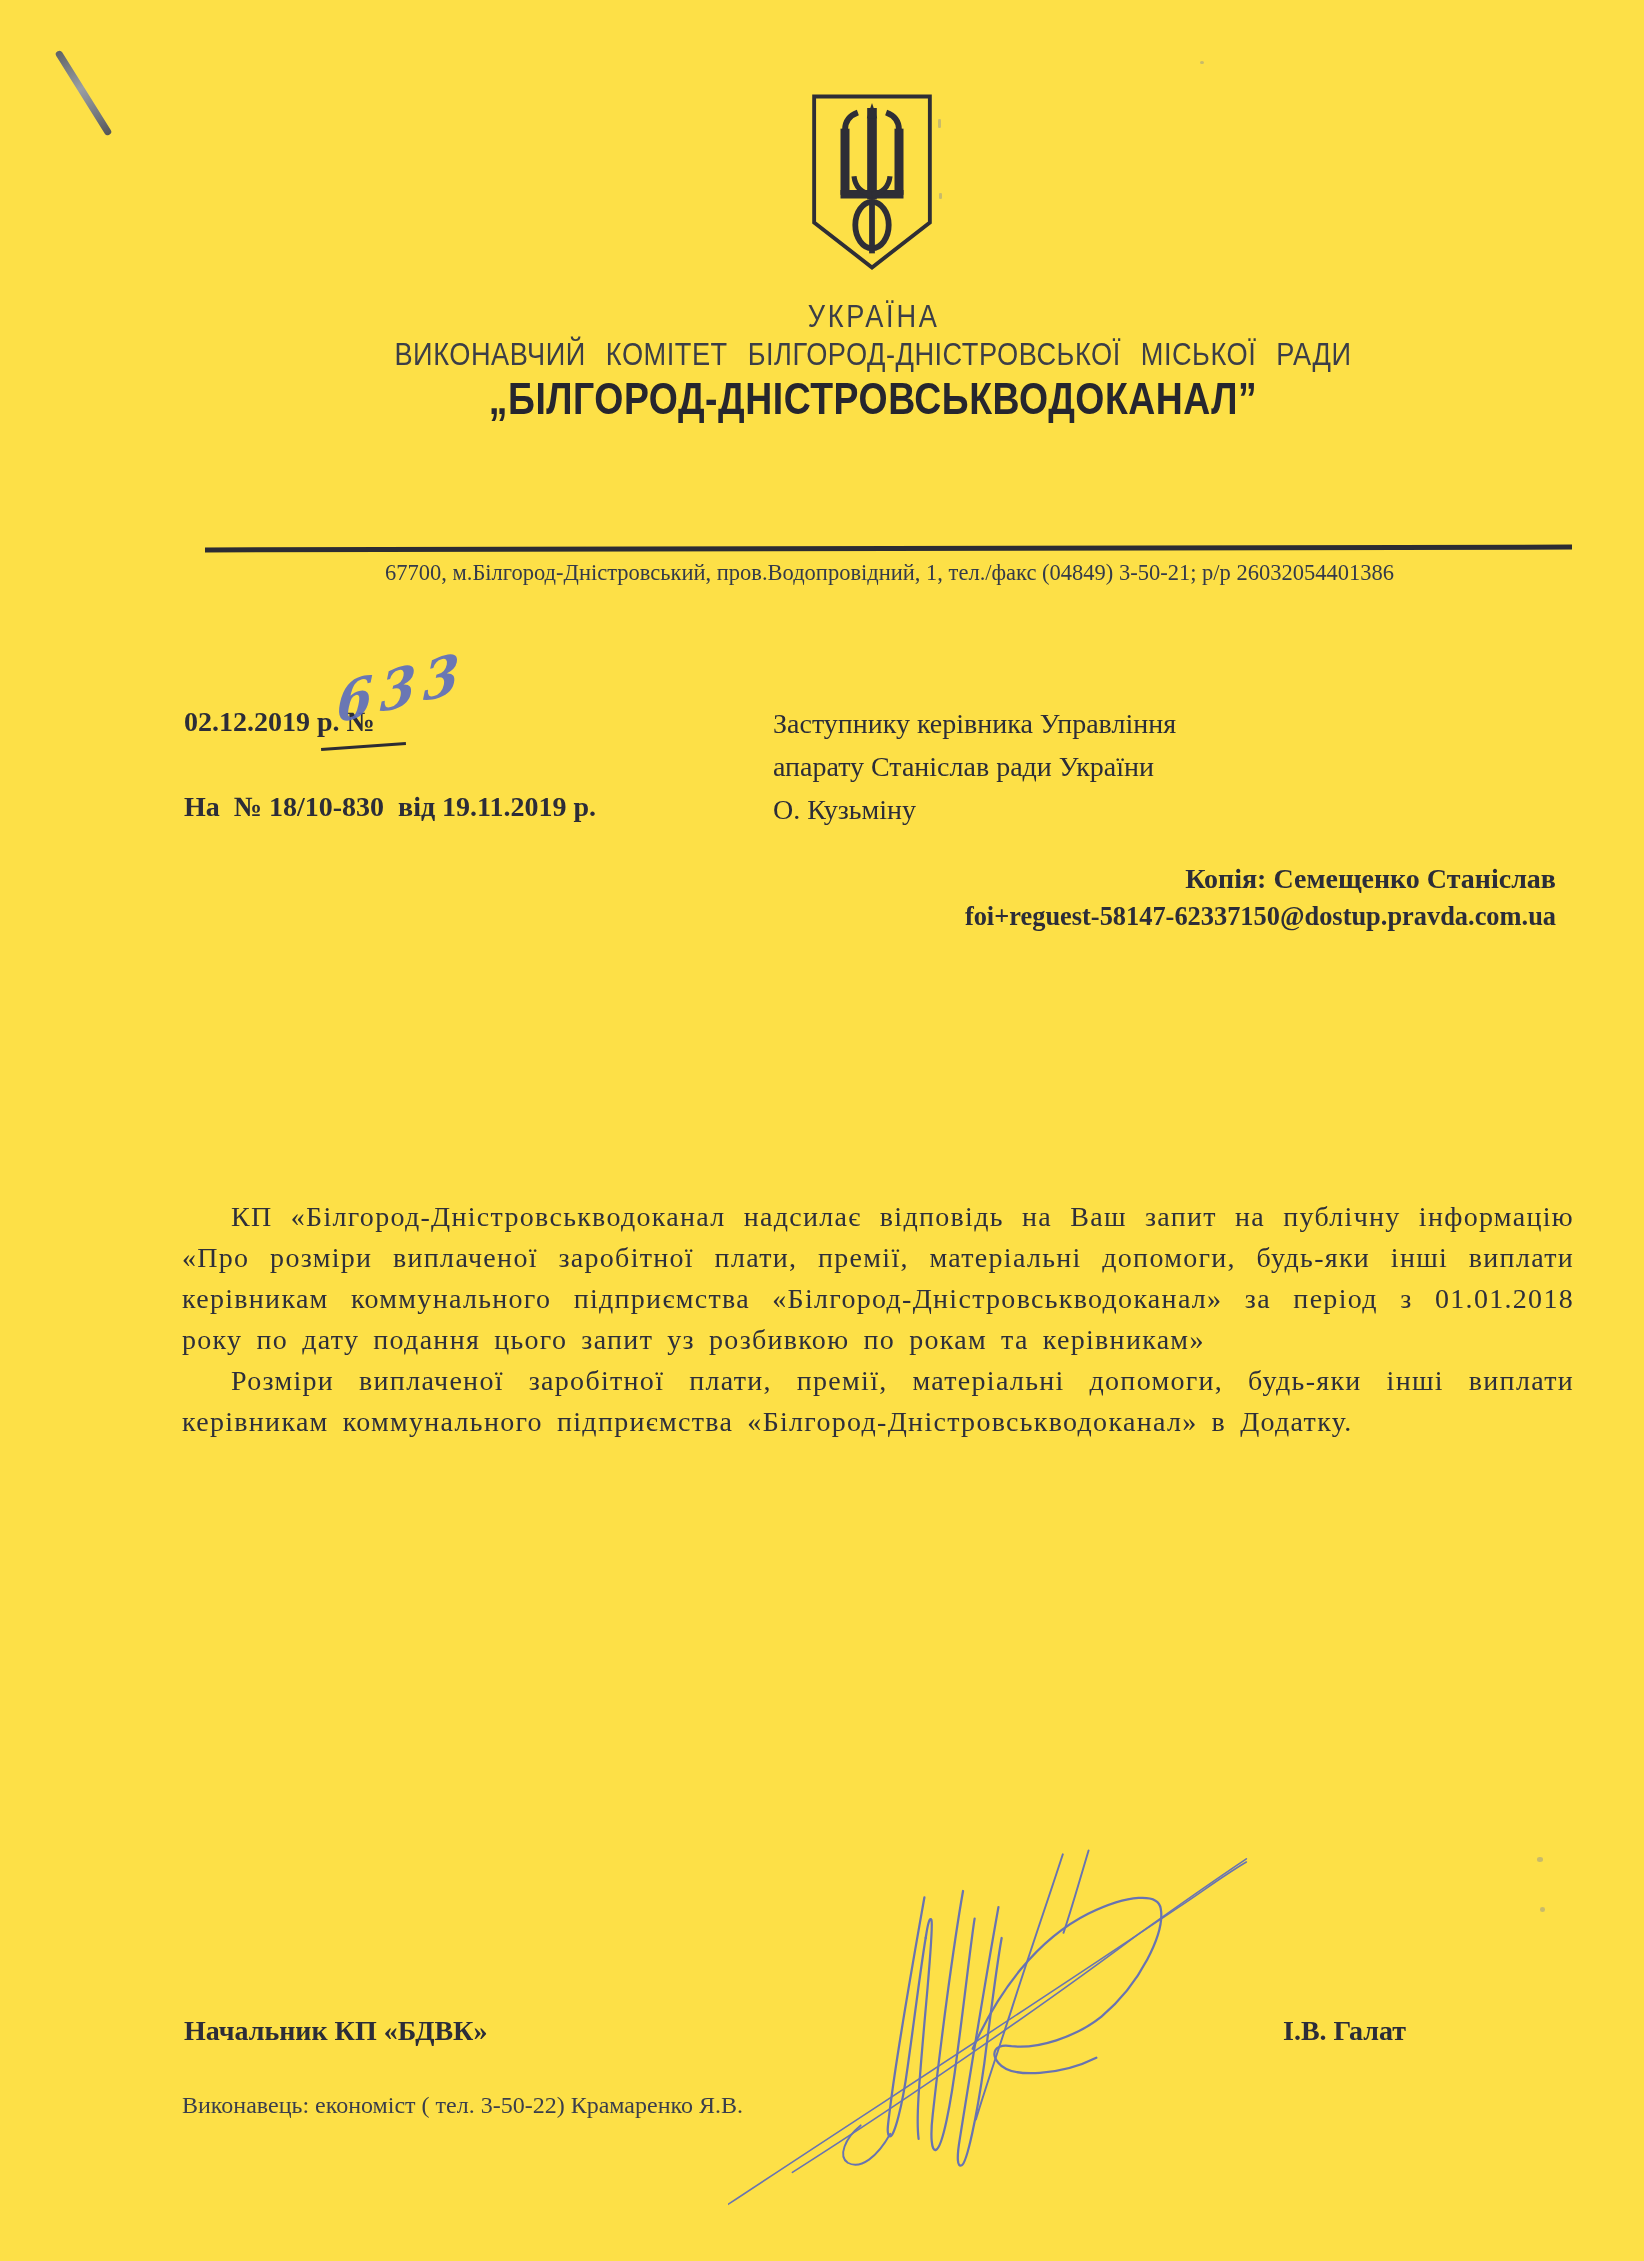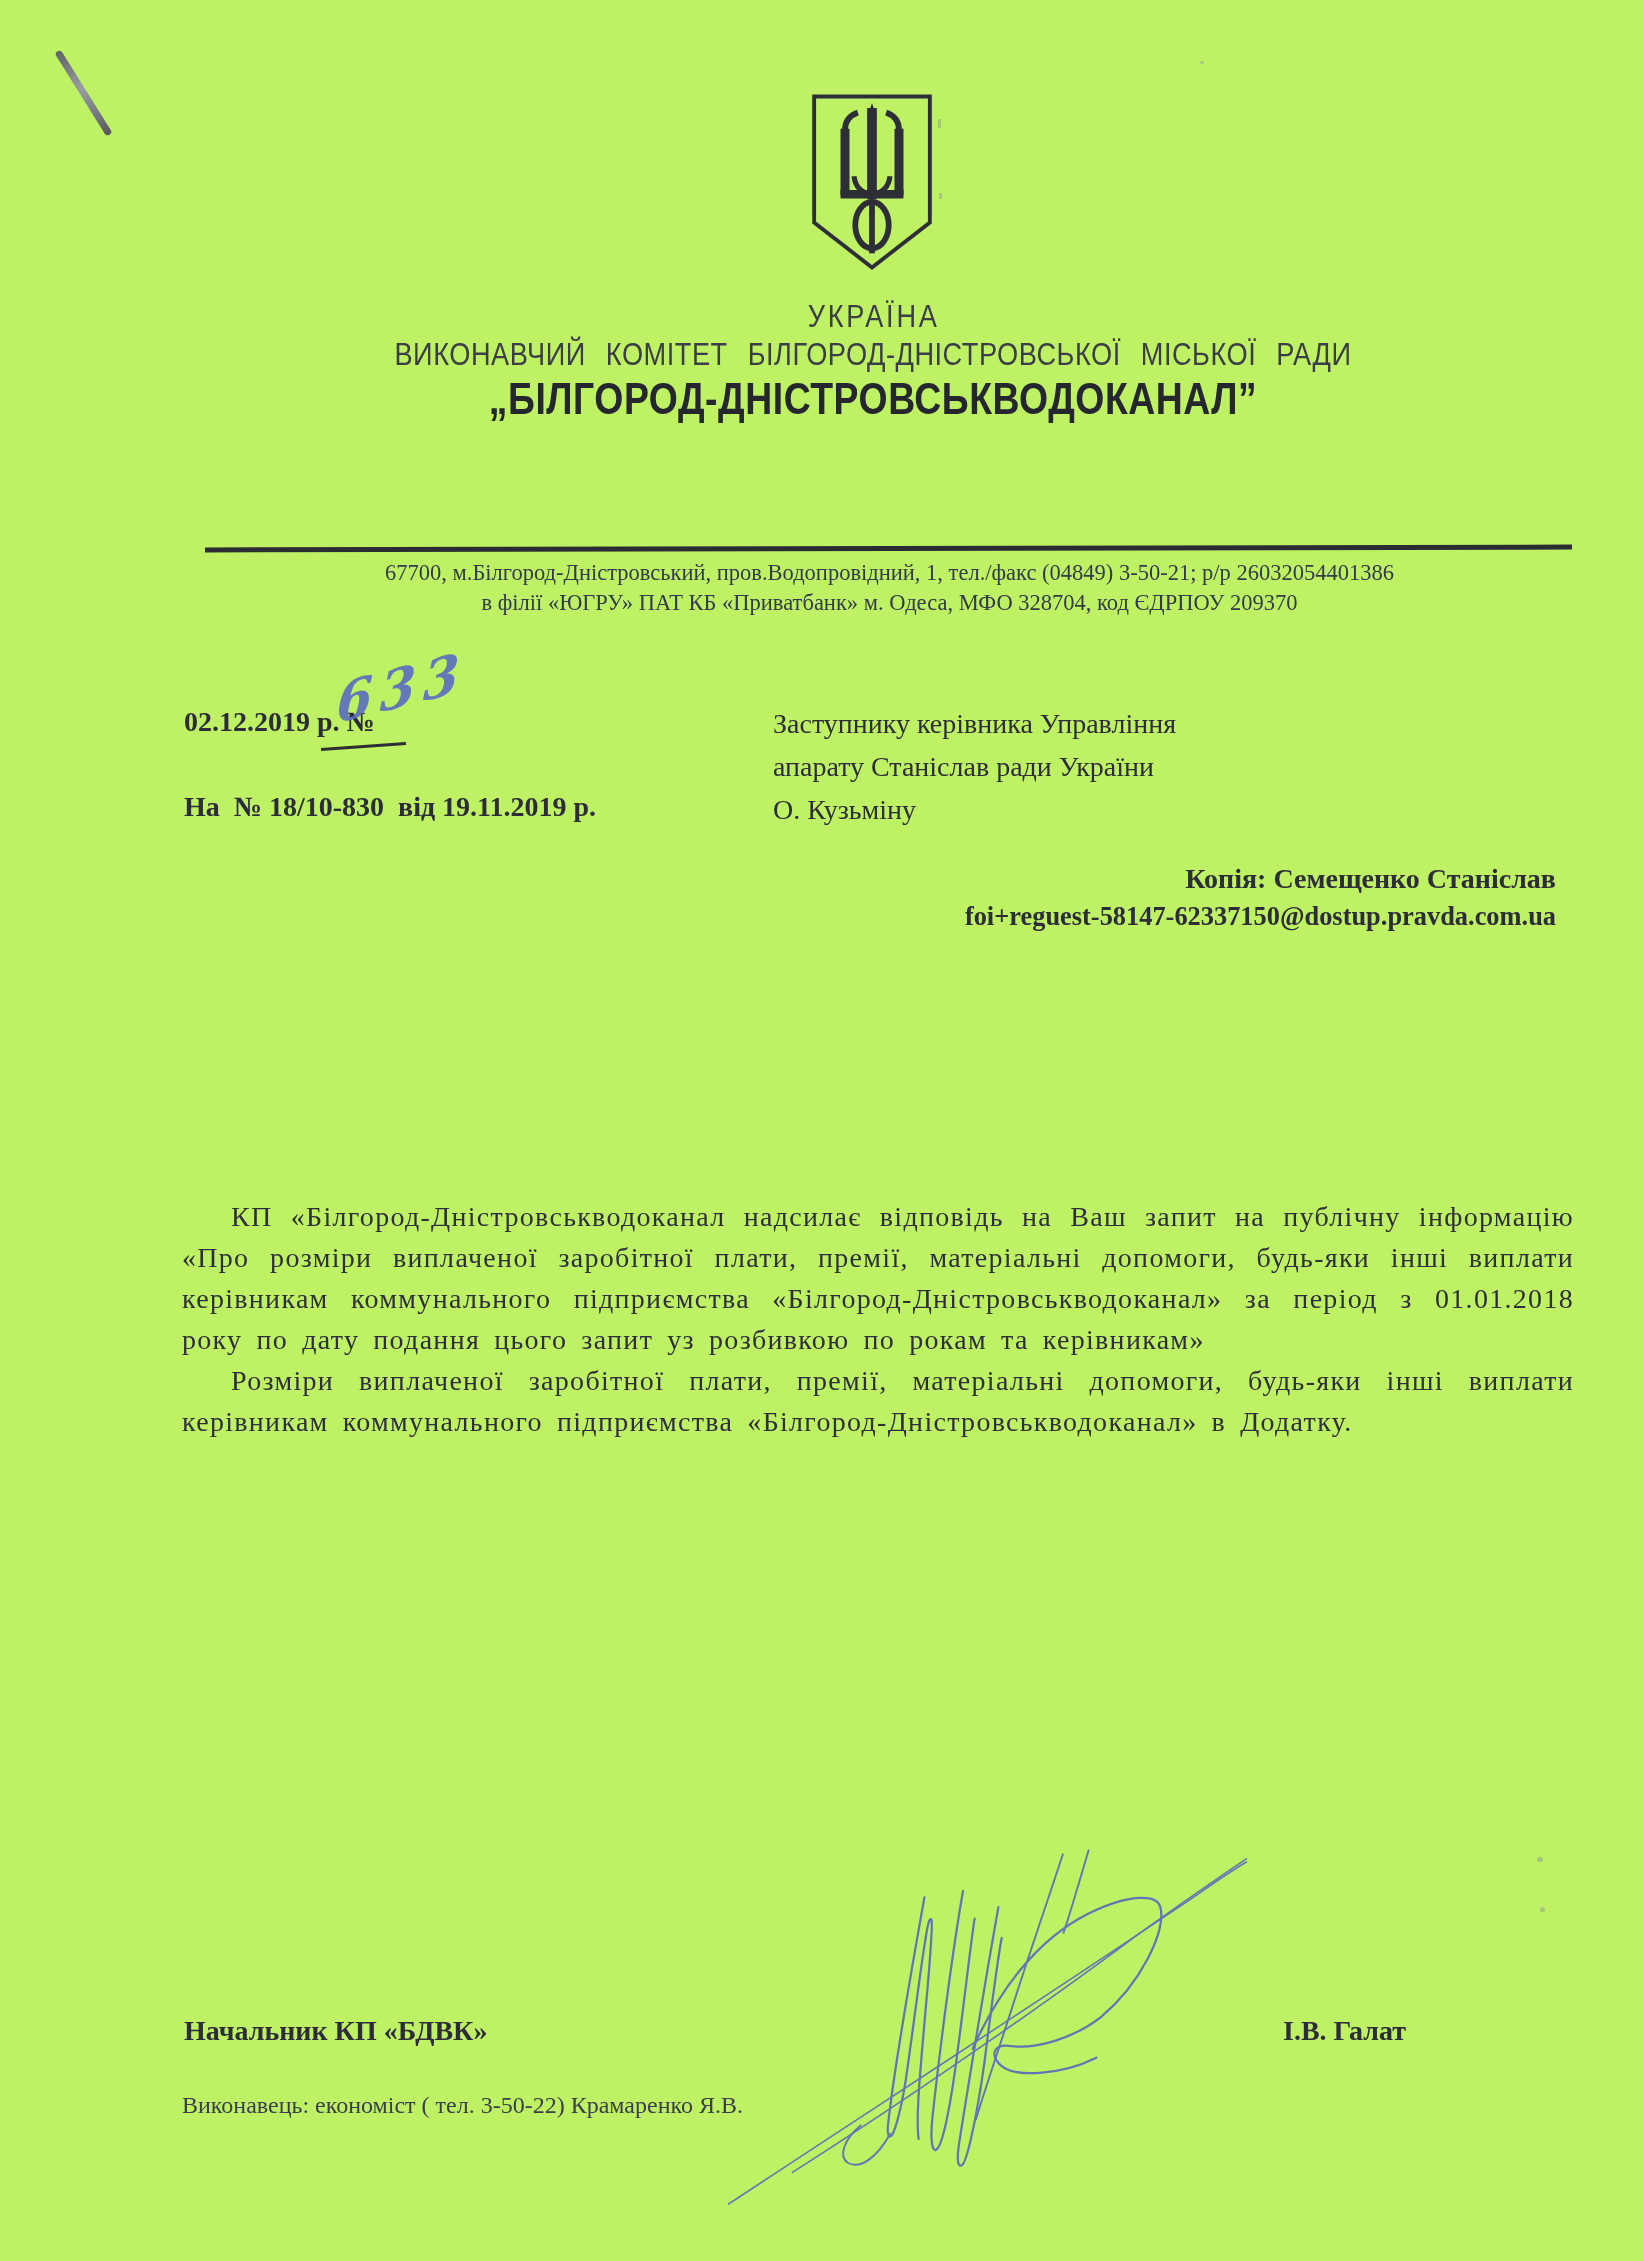--- a/index.html
+++ b/index.html
@@ -1,18 +1,18 @@
 <!DOCTYPE html>
 <html style="font-size:10.3px"><head>
 <meta charset="utf-8">
 <style>
   html,body{margin:0;padding:0;background:#d9d9d6;}
   #page{
     position:relative;width:1644px;height:2261px;margin:0 auto;
-    background:#bef264;overflow:hidden;
+    background:#fde047;overflow:hidden;
     font-family:"Liberation Serif","DejaVu Serif",serif;color:#32333c;
   }
   
   .corner-mark{
     position:absolute;left:80px;top:44px;width:7px;height:98px;
     background:linear-gradient(180deg,#5f6266 0%,#9a9ea3 45%,#70747a 80%,#555 100%);
     transform:rotate(-32deg);border-radius:3.2px;
   }
   .speck{position:absolute;background:#8a8d94;border-radius:50%;opacity:.45;}
   
@@ -103,21 +103,20 @@
     </div>
     <div class="hl-orgname">
       <span class="cond">„БІЛГОРОД-ДНІСТРОВСЬКВОДОКАНАЛ”</span>
     </div>
   </div>
 
   <div class="rule"></div>
 
   <div class="address">
     <div>67700, м.Білгород-Дністровський, пров.Водопровідний, 1, тел./факс (04849) 3-50-21; р/р 26032054401386</div>
-    <div>в філії «ЮГРУ» ПАТ КБ «Приватбанк» м. Одеса, МФО 328704, код ЄДРПОУ 209370</div>
   </div>
 
   <div class="ref-date">02.12.2019 р. №</div>
   <div class="handnum">633</div>
   <div class="handnum-underline"></div>
   <div class="ref-reply">На  № 18/10-830  від 19.11.2019 р.</div>
 
   <div class="recipient">
     <div>Заступнику керівника Управління</div>
     <div>апарату Станіслав ради України</div>

